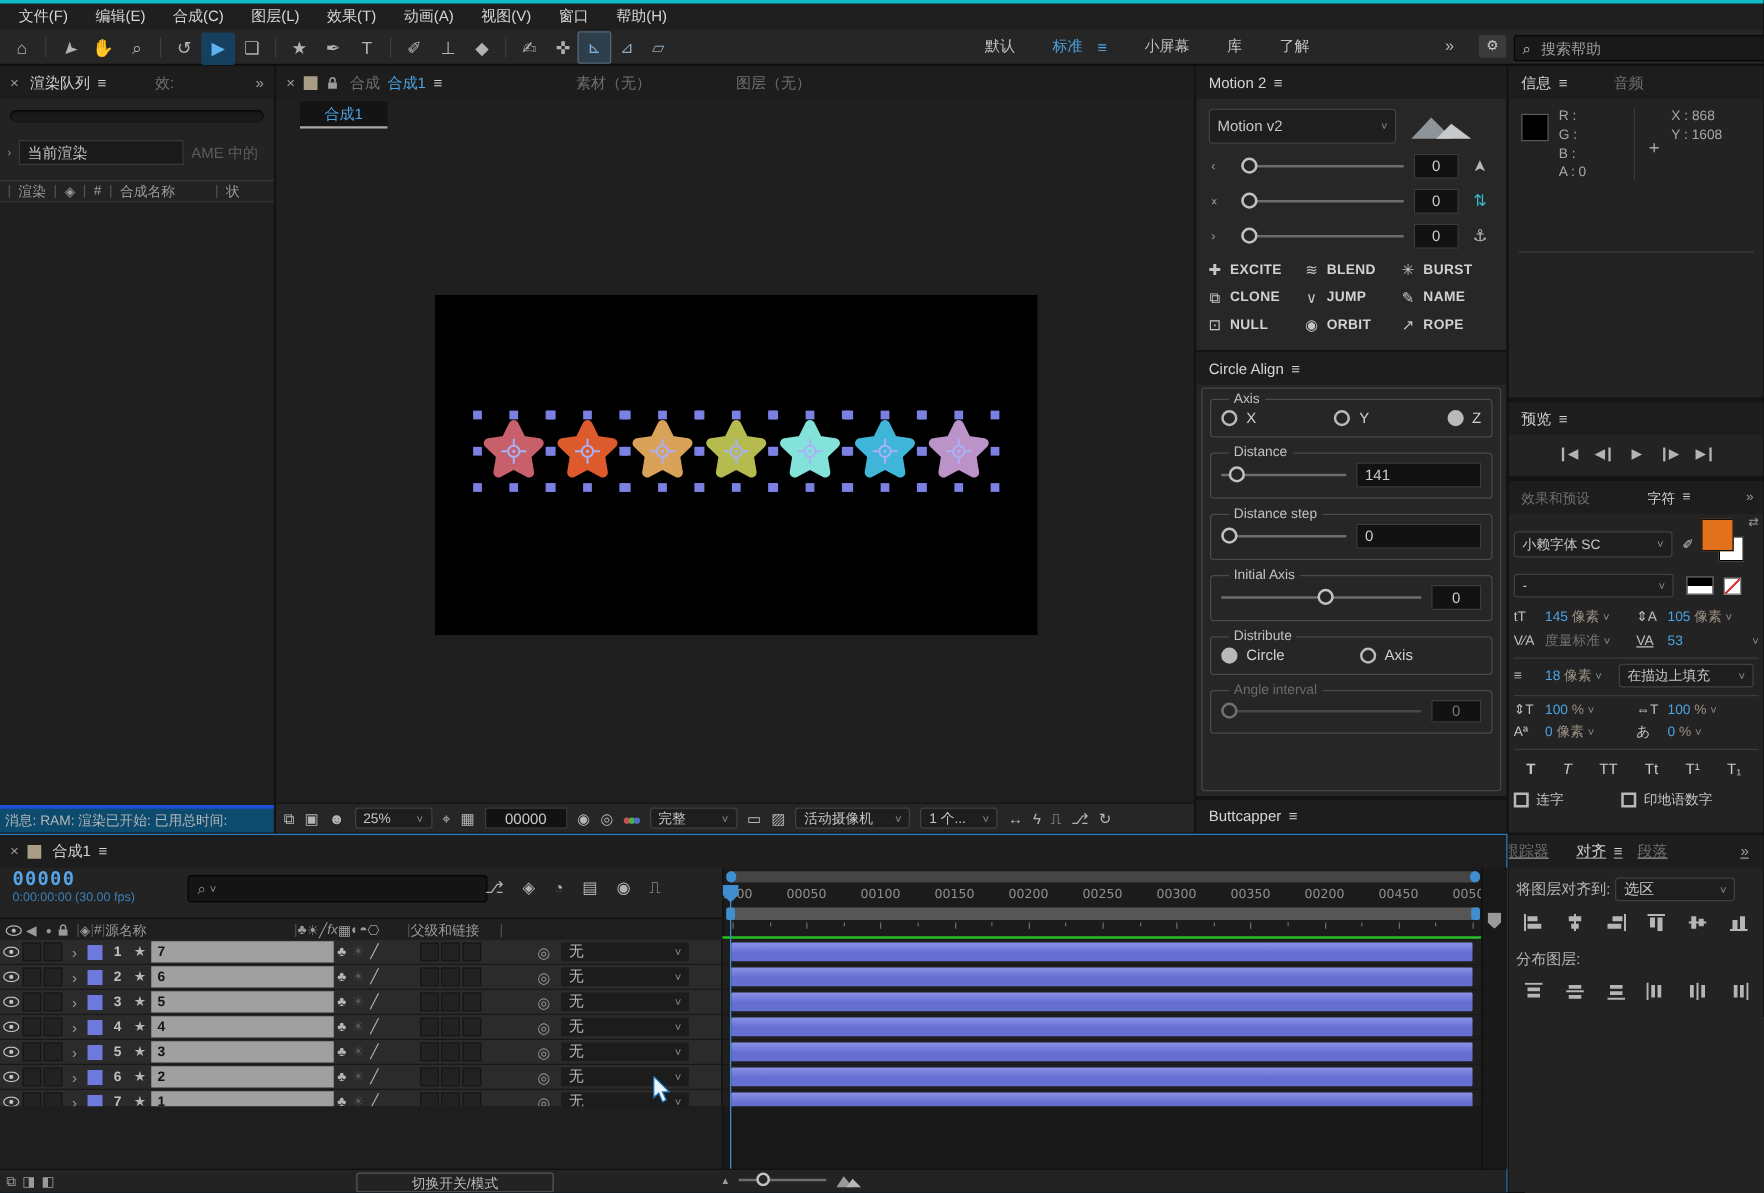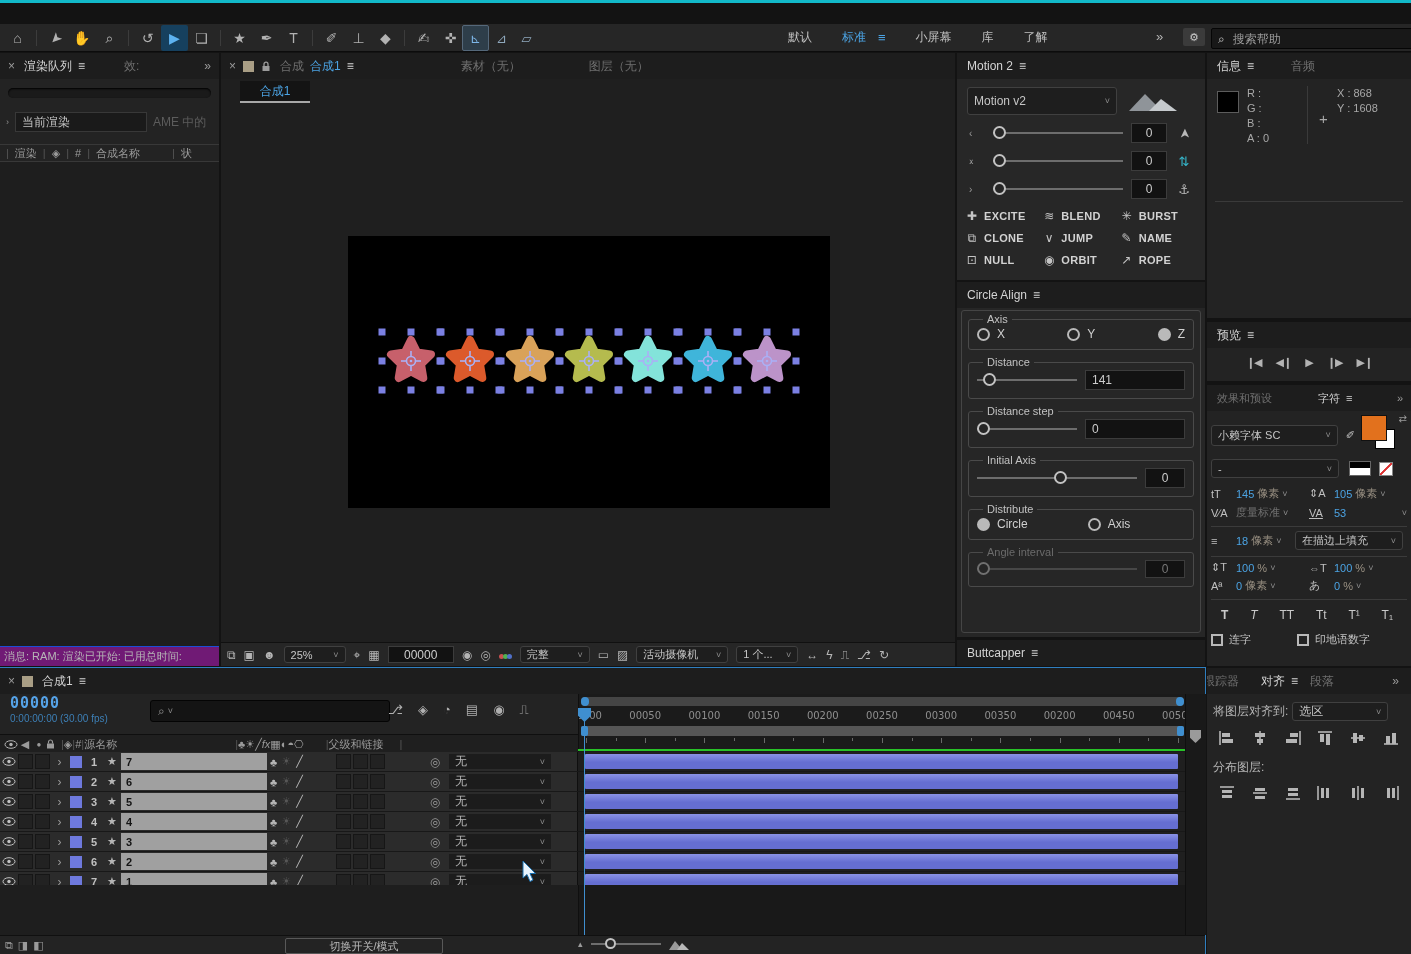--- a/index.html
+++ b/index.html
@@ -50,21 +50,21 @@
   .hr{height:1px;background:#3b3b3b;margin:4px 6px;}
   .carat{font-size:9px;color:#909090;}
   
   #rq{left:0;top:53px;width:219px;height:613px;background:#232323;display:flex;flex-direction:column;}
   #rq-groove{margin:9px 8px 4px;height:10px;background:#1a1a1a;border-radius:5px;box-shadow:inset 0 1px 2px #000;}
   #rq-cur{display:flex;align-items:center;gap:6px;margin:10px 0 0 6px;height:20px;}
   #rq-curbox{width:118px;height:18px;background:#1a1a1a;border:1px solid #383838;display:flex;align-items:center;padding:0 6px;color:#c2c2c2;}
   #rq-ame{color:#5c5c5c;width:58px;overflow:hidden;white-space:nowrap;}
   #rq-cols{display:flex;align-items:center;gap:6px;height:16px;margin-top:12px;border-top:1px solid #383838;border-bottom:1px solid #383838;color:#9a9a9a;font-size:11px;padding-left:6px;}
   #rq-empty{flex:1;background:#1e1e1e;}
-  #rq-msg{height:19px;background:#701a75;border-top:1px solid #1d4ed8;display:flex;align-items:center;padding-left:4px;color:#b6b6b6;font-size:11px;white-space:nowrap;overflow:hidden;}
+  #rq-msg{height:19px;background:#0c4a6e;border-top:3px solid #1d4ed8;display:flex;align-items:center;padding-left:4px;color:#b6b6b6;font-size:11px;white-space:nowrap;overflow:hidden;}
   .cdiv{color:#555;}
   
   #viewer{left:221px;top:53px;width:734px;height:613px;background:#1f1f1f;display:flex;flex-direction:column;}
   #v-subtabs{height:24px;background:#1f1f1f;display:flex;align-items:flex-end;padding-left:19px;}
   #v-viewtab{width:70px;height:20px;background:#141414;border-bottom:2px solid #a8a8a8;color:#4ba3e3;display:flex;align-items:center;justify-content:center;}
   #v-canvas{flex:1;position:relative;background:#1f1f1f;}
   #comp{position:absolute;left:127px;top:133px;width:482px;height:272px;background:#000;}
   #v-toolbar{height:23px;background:#262626;border-top:1px solid #101010;display:flex;align-items:center;gap:8px;padding:0 6px;color:#b5b5b5;font-size:12px;white-space:nowrap;overflow:hidden;}
   .vt{font-size:12px;color:#b5b5b5;}
   .vsel{height:17px;font-size:11px;}
@@ -93,21 +93,21 @@
   .crow{display:flex;align-items:center;margin:4px 4px 0;}
   .cell{display:flex;align-items:center;gap:3px;width:98px;}
   .cico{color:#c0c0c0;width:22px;font-size:11px;flex:none;}
   .cval{color:#4ba3e3;}
   .cunit{color:#9a9183;}
   #charp .hr{margin:6px 4px 2px;}
   #faux{display:flex;justify-content:space-between;margin:8px 18px 0 14px;color:#cacaca;font-size:12px;}
   .cbrow{display:flex;align-items:center;gap:6px;color:#c3c3c3;}
   
   #alignp{left:1207px;top:668px;width:204px;height:286px;background:#232323;}
-  #al-tabs{padding-left:0;}
+  #al-tabs{padding-left:0;text-decoration:underline;}
   .al-row{display:flex;justify-content:space-between;margin:8px 8px 0;}
   .albtn{width:24px;height:18px;display:flex;align-items:center;justify-content:center;}
   
   #tl{left:0;top:668px;width:1205px;height:286px;background:#232323;outline:1px solid #2f7fc0;}
   #tl-tabbar{height:26px;}
   #tl-tc{position:absolute;left:10px;top:28px;line-height:15px;}
   #tl-tc .big{color:#55a3e8;font-weight:bold;font-size:15px;letter-spacing:1px;font-family:"DejaVu Sans Mono",monospace;}
   #tl-tc .small{color:#3d7fb5;font-size:10px;}
   #tl-search{position:absolute;left:150px;top:32px;width:224px;height:20px;background:#141414;border:1px solid #040404;border-radius:3px;display:flex;align-items:center;gap:3px;padding:0 7px;color:#8d8d8d;}
   #tl-icons{position:absolute;left:388px;top:34px;display:flex;gap:15px;color:#b0b0b0;font-size:13px;}
@@ -155,20 +155,31 @@
   .inf{position:absolute;color:#a8a8a8;font-size:11px;line-height:15px;}
   #cursor-svg{position:absolute;left:522px;top:861px;z-index:50;}
 </style>
 </head>
 <body>
 
 <div id="app">
 
   <div id="accent" class="p" style="background: rgb(18, 185, 201);"></div>
 
+  <div id="menubar" class="p">
+      <span class="menu-item">文件(F)</span>
+      <span class="menu-item">编辑(E)</span>
+      <span class="menu-item">合成(C)</span>
+      <span class="menu-item">图层(L)</span>
+      <span class="menu-item">效果(T)</span>
+      <span class="menu-item">动画(A)</span>
+      <span class="menu-item">视图(V)</span>
+      <span class="menu-item">窗口</span>
+      <span class="menu-item">帮助(H)</span>
+    </div>
 
   <div id="toolbar" class="p">
     <div id="tools"><span class="tool">⌂</span><span class="tdiv"></span><span class="tool" style="transform:scaleX(-1) rotate(45deg)">➤</span><span class="tool">✋</span><span class="tool">⌕</span><span class="tdiv"></span><span class="tool">↺</span><span class="tool on">▶</span><span class="tool">❏</span><span class="tdiv"></span><span class="tool">★</span><span class="tool">✒</span><span class="tool">T</span><span class="tdiv"></span><span class="tool">✐</span><span class="tool">⊥</span><span class="tool">◆</span><span class="tdiv"></span><span class="tool">✍</span><span class="tool">✜</span>
     </div>
     <div id="axisgrp"><span class="axisbtn on">⊾</span><span class="axisbtn">⊿</span><span class="axisbtn">▱</span>
     </div>
     <div id="workspaces">
         <span class="ws">默认</span>
         <span class="ws on">标准</span>
         <span id="ws-menu">≡</span>

